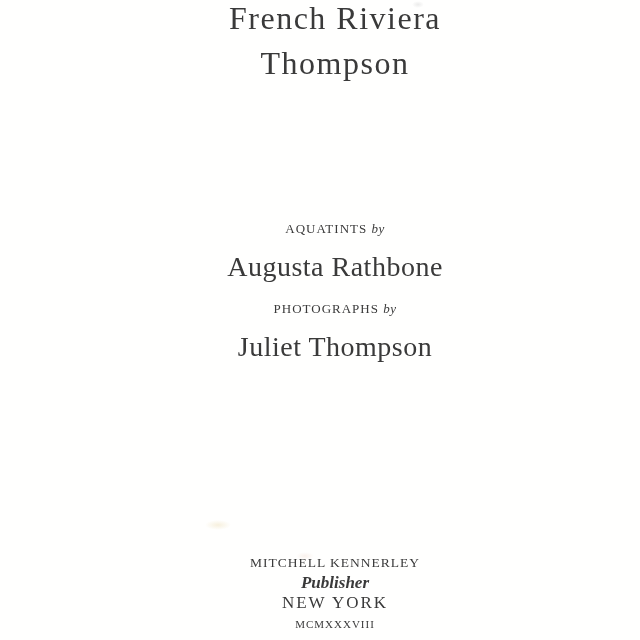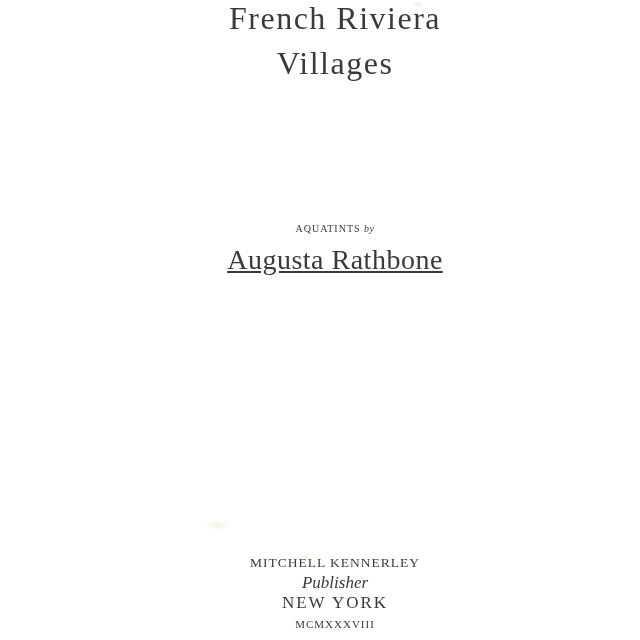--- a/index.html
+++ b/index.html
@@ -38,47 +38,47 @@
     font-weight: normal;
     margin: 0;
   }
   .credits {
     top: 219px;
   }
   .credit-group {
     margin: 0 0 16px 0;
   }
   .credit-label {
-    font-size: 10px;
+    font-size: 13px;
     line-height: 20px;
     letter-spacing: 1px;
   }
   .credit-label .by-word {
     font-style: italic;
     letter-spacing: 0.5px;
   }
   .credit-name {
     font-size: 28px;
     line-height: 32px;
-    margin-top: 5px;
+    margin-top: 12px;
     letter-spacing: 0.5px;
-    text-decoration: underline;
   }
   .imprint {
     top: 553px;
   }
   .imprint-name {
     font-size: 13.5px;
     line-height: 19px;
     letter-spacing: 1px;
   }
   .imprint-role {
     font-size: 17px;
     line-height: 21px;
     font-style: italic;
+    font-weight: bold;
   }
   .imprint-city {
     font-size: 17px;
     line-height: 20px;
     letter-spacing: 2px;
   }
   .imprint-year {
     font-size: 11px;
     line-height: 19px;
     letter-spacing: 1px;
@@ -103,33 +103,40 @@
     background: radial-gradient(ellipse at center, rgba(190,190,190,0.30), rgba(190,190,190,0) 70%);
   }
 </style>
 </head>
 <body>
 
 <div class="page">
 
   <h1 class="centered title">
     <span class="title-line">French Riviera</span><br>
-    <span class="title-line">Villages</span>
+    <span class="title-line">Thompson</span>
   </h1>
 
   <div class="centered credits">
 
     <div class="credit-group">
       <div class="credit-label">
         <span>AQUATINTS</span>
         <span class="by-word">by</span>
       </div>
       <div class="credit-name">Augusta Rathbone</div>
     </div>
 
+    <div class="credit-group">
+      <div class="credit-label">
+        <span>PHOTOGRAPHS</span>
+        <span class="by-word">by</span>
+      </div>
+      <div class="credit-name">Juliet Thompson</div>
+    </div>
 
 
   </div>
 
   <div class="centered imprint">
     <div class="imprint-name">MITCHELL KENNERLEY</div>
     <div class="imprint-role">Publisher</div>
     <div class="imprint-city">NEW YORK</div>
     <div class="imprint-year">MCMXXXVIII</div>
   </div>

